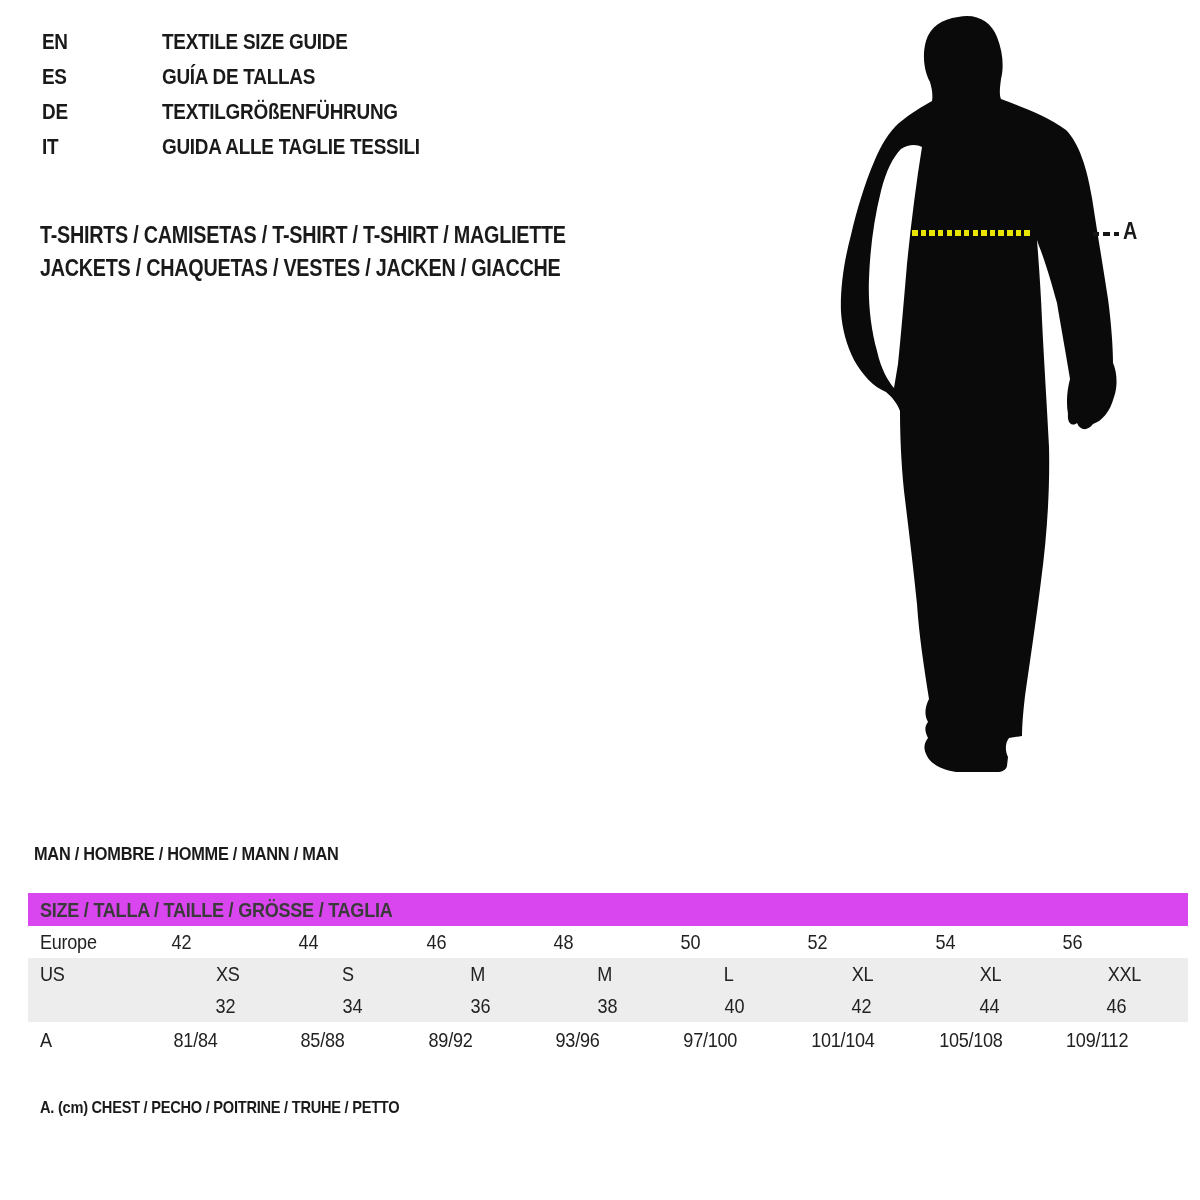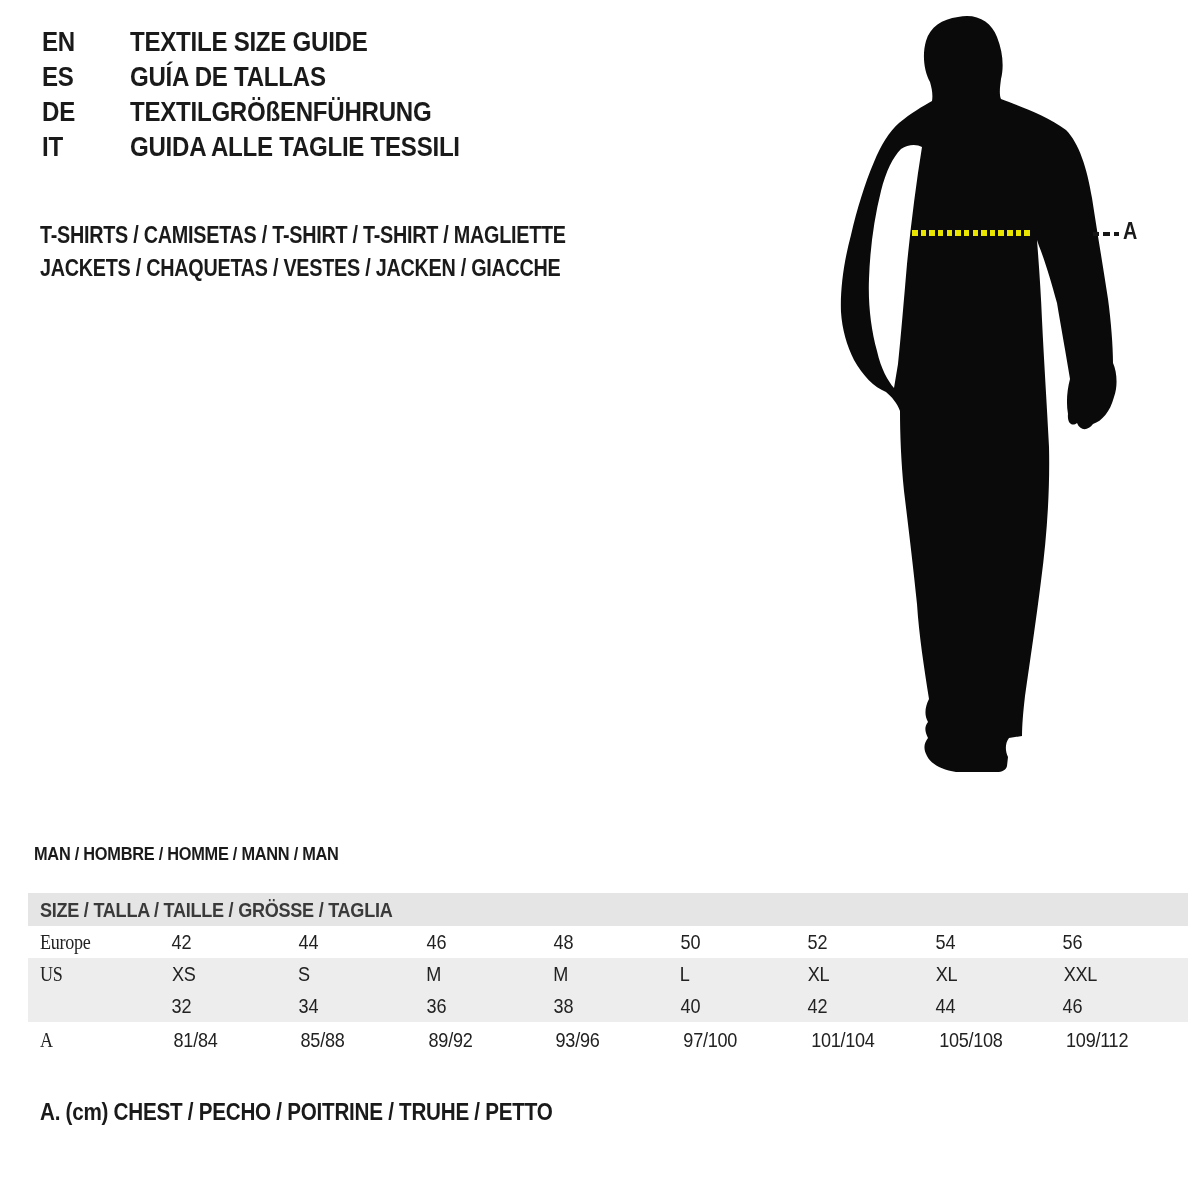--- a/index.html
+++ b/index.html
@@ -6,23 +6,23 @@
   .canvas{
     position:relative;width:1200px;height:1200px;background:#ffffff;
     font-family:"Liberation Sans",sans-serif;color:#1a1a1a;overflow:hidden;
   }
   
   .lx{display:inline-block;transform:scaleX(.86);transform-origin:0 50%;letter-spacing:-.3px;white-space:nowrap;}
   .cx{display:inline-block;transform:scaleX(.86);transform-origin:50% 50%;letter-spacing:-.3px;white-space:nowrap;}
 
   
   .lang-block{position:absolute;left:42px;top:24px;}
-  .lang-row{height:35px;display:flex;align-items:center;font-size:28px;font-weight:700;gap:12px;}
+  .lang-row{height:35px;display:flex;align-items:center;font-size:22px;font-weight:700;}
   .lang-code{width:76px;flex:0 0 76px;}
-  .lang-title{flex:1;}
+  .lang-title{flex:1;margin-left:44px;}
 
   
   .cat-block{position:absolute;left:40px;top:219px;font-size:23px;font-weight:700;line-height:33px;}
 
   
   .figure-area{position:absolute;left:820px;top:0;width:380px;height:800px;}
   .figure-area svg{display:block;width:380px;height:800px;}
   .chest-line{
     position:absolute;left:912px;top:230px;width:121px;height:6px;
     background:repeating-linear-gradient(90deg,#e9e500 0,#e9e500 5.5px,transparent 5.5px,transparent 8.65px);
@@ -32,31 +32,31 @@
     background:repeating-linear-gradient(90deg,#161616 0,#161616 6px,transparent 6px,transparent 10.5px);
   }
   .a-label{position:absolute;left:1123px;top:218px;font-size:23px;font-weight:700;}
 
   
   .section-title{position:absolute;left:34px;top:843px;font-size:19px;font-weight:700;}
 
   
   .size-table{position:absolute;left:28px;top:893px;width:1160px;}
   .thead{
-    height:33px;background:#e5e5e5;color:#3a3a3a;font-size:21px;font-weight:700;
+    height:33px;background:#d946ef;color:#3a3a3a;font-size:21px;font-weight:700;
     line-height:34px;padding-left:12px;box-sizing:border-box;
   }
   .trow{display:flex;align-items:center;height:32px;font-size:21px;color:#222222;}
-  .trow.shaded{background:#ededed;}
+  .trow.shaded{background:#ededed;gap:44px;}
   .trow.tall{height:36px;}
-  .tlabel{flex:0 0 142px;width:142px;padding-left:12px;box-sizing:border-box;text-align:left;font-family:Liberation Serif, serif;}
+  .tlabel{flex:0 0 142px;width:142px;padding-left:12px;box-sizing:border-box;text-align:left;}
   .tcell{flex:1;}
 
   
-  .footnote{position:absolute;left:40px;top:1098px;font-size:24px;font-weight:700;}
+  .footnote{position:absolute;left:40px;top:1098px;font-size:17px;font-weight:700;}
 </style>
 </head>
 <body>
 
 <div class="canvas">
 
   <section class="lang-block">
     <div class="lang-row">
       <span class="lang-code"><span class="lx">EN</span></span>
       <span class="lang-title"><span class="lx">TEXTILE SIZE GUIDE</span></span>

